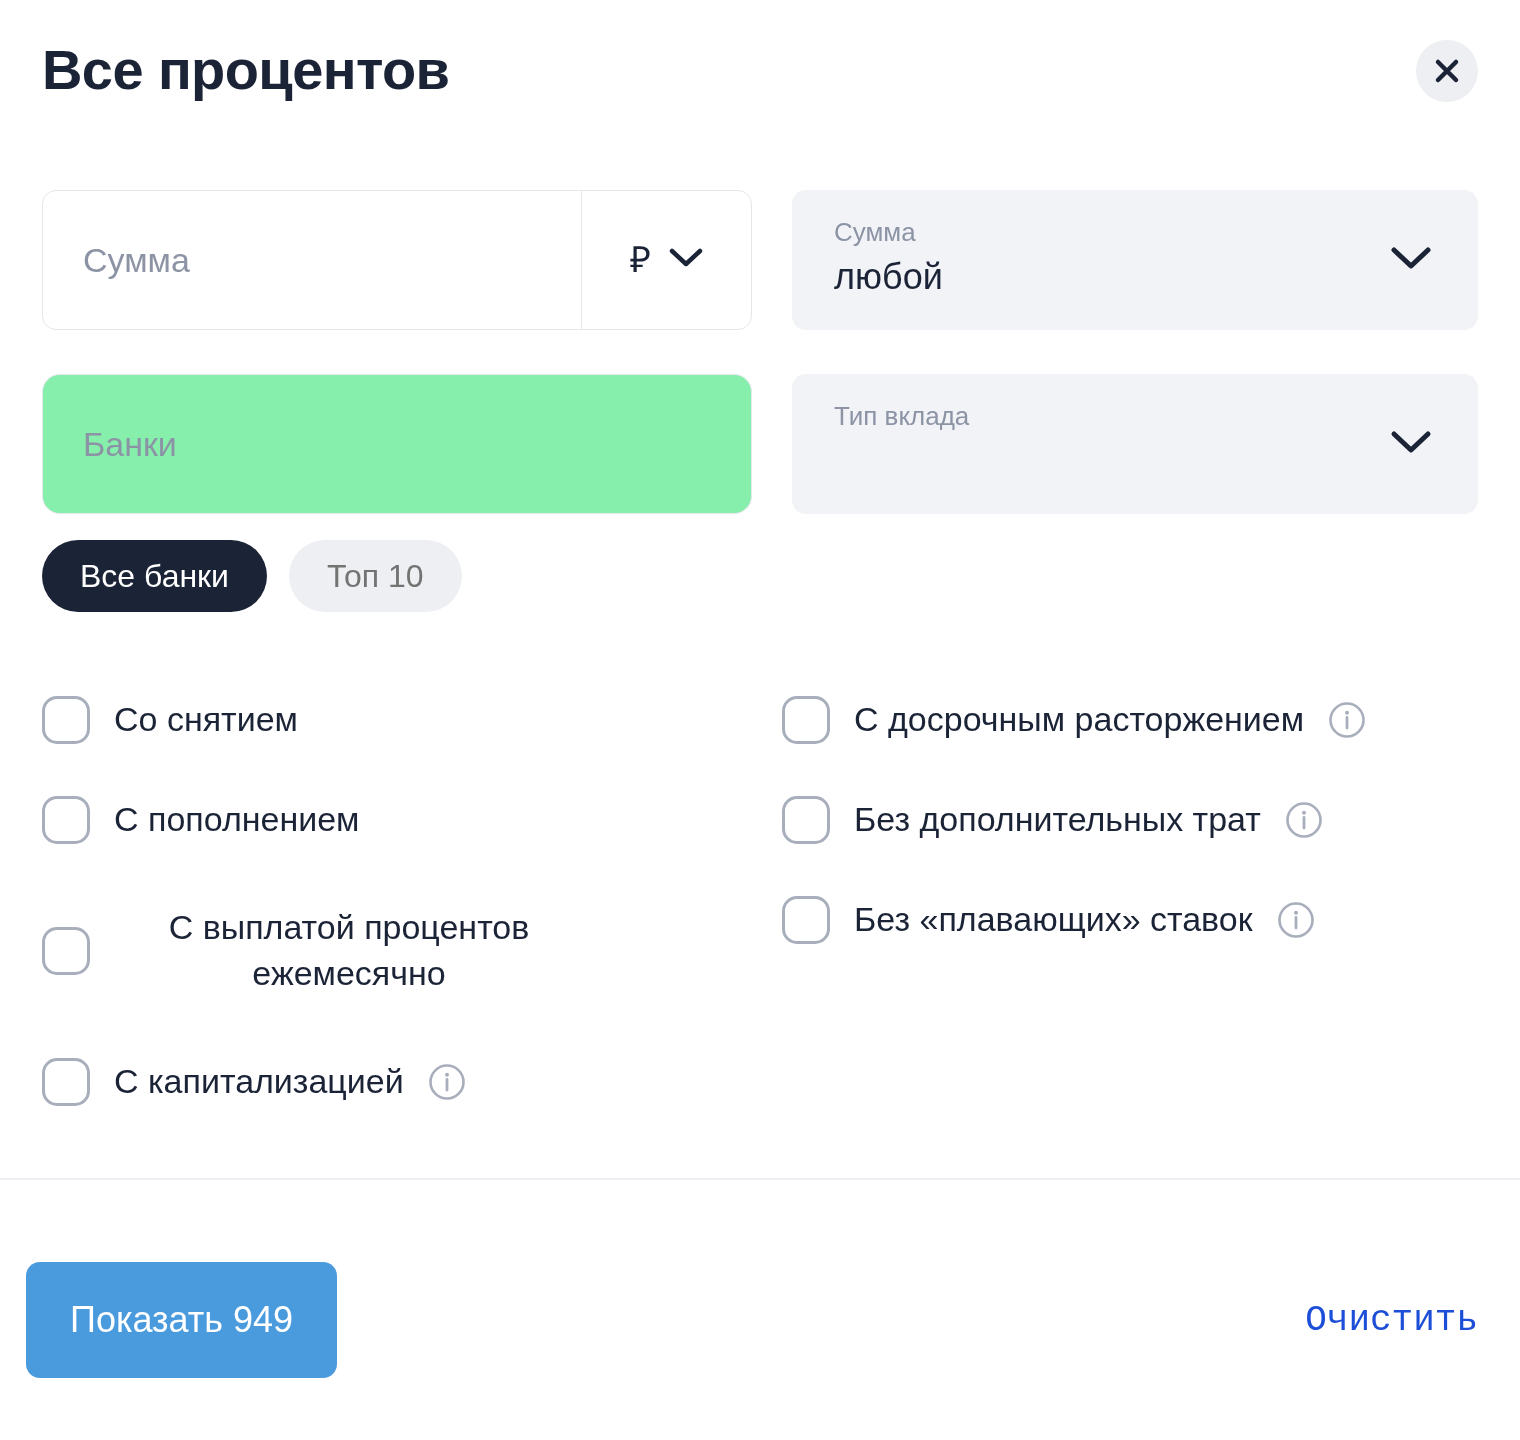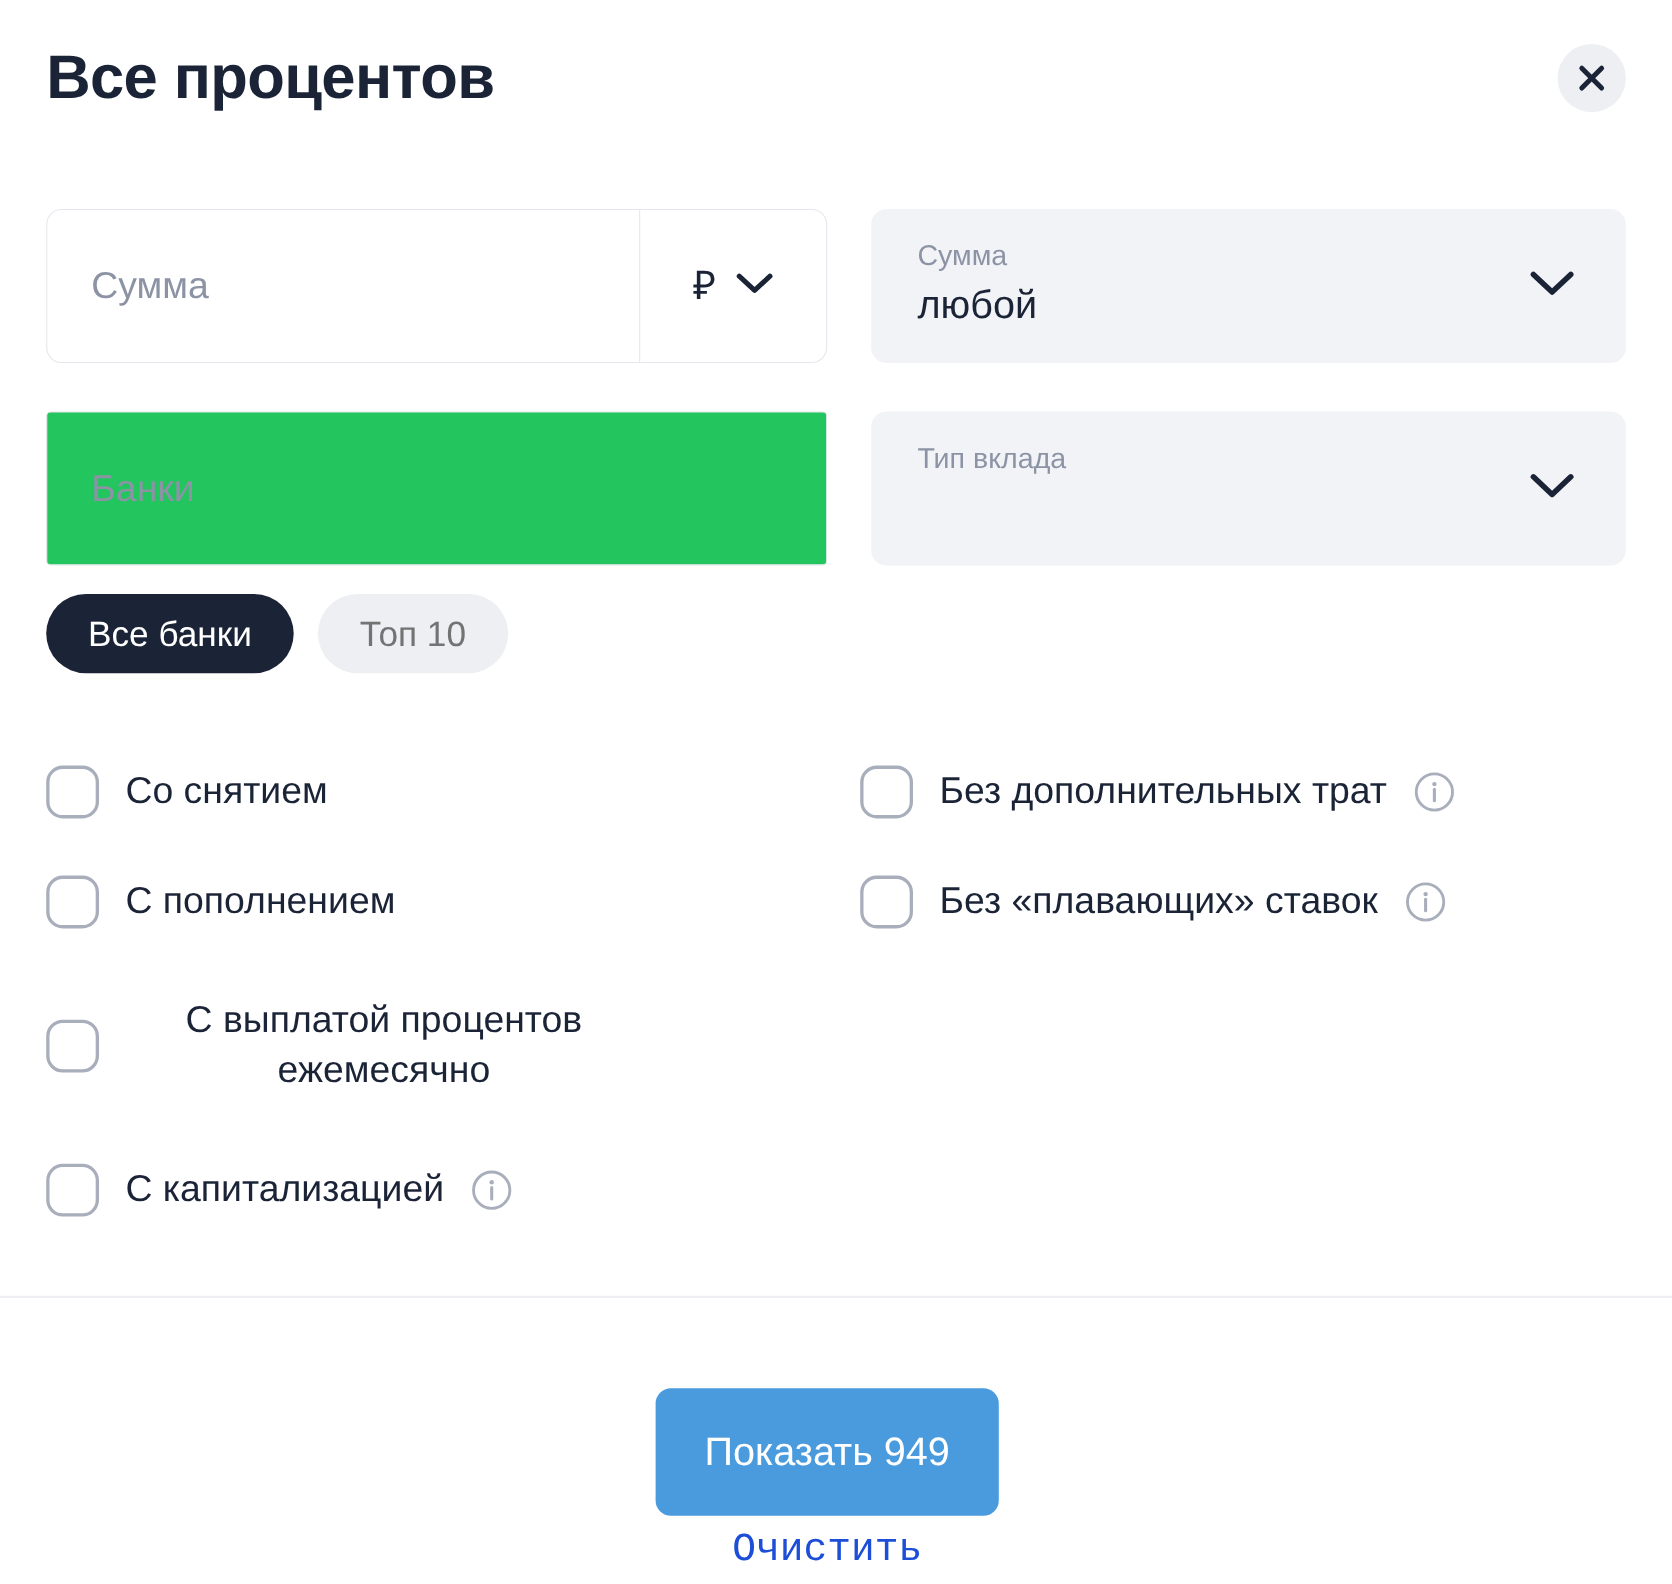--- a/index.html
+++ b/index.html
@@ -96,22 +96,22 @@
     font-size: 36px;
     font-weight: 400;
     color: #1b2336;
     line-height: 1;
   }
 
   
   .banks-field {
     height: 140px;
     border: 1.6px solid #e4e7ec;
-    border-radius: 4px;
-    background: #22c55e;
+    border-radius: 18px;
+    background: #86efac;
     display: flex;
     align-items: center;
   }
   .banks-input {
     width: 100%;
     border: none;
     outline: none;
     background: transparent;
     font-family: "Liberation Sans", sans-serif;
     font-size: 34px;
@@ -215,21 +215,20 @@
     background: #edeff2;
   }
   .footer {
     position: absolute;
     left: 26px;
     right: 42px;
     top: 1262px;
     display: flex;
     align-items: center;
     justify-content: space-between;
-    flex-direction: column;
   }
   .show-button {
     background: #4a9bdd;
     color: #ffffff;
     border: none;
     border-radius: 14px;
     font-family: "Liberation Sans", sans-serif;
     font-size: 36px;
     padding: 0 44px;
     height: 116px;
@@ -333,20 +332,31 @@
             <circle cx="19" cy="11.8" r="2" fill="#a8aebb"></circle>
             <path d="M19 16.5 L19 27" stroke="#a8aebb" stroke-width="2.8" stroke-linecap="round"></path>
           </svg>
         </span>
       </label>
 
     </div>
 
     <div class="checkbox-col">
 
+      <label class="checkbox-row">
+        <span class="checkbox-box"></span>
+        <span class="checkbox-label">С досрочным расторжением</span>
+        <span class="info-icon">
+          <svg width="38" height="38" viewBox="0 0 38 38" aria-hidden="true">
+            <circle cx="19" cy="19" r="16.5" fill="none" stroke="#a8aebb" stroke-width="2.6"></circle>
+            <circle cx="19" cy="11.8" r="2" fill="#a8aebb"></circle>
+            <path d="M19 16.5 L19 27" stroke="#a8aebb" stroke-width="2.8" stroke-linecap="round"></path>
+          </svg>
+        </span>
+      </label>
 
       <label class="checkbox-row">
         <span class="checkbox-box"></span>
         <span class="checkbox-label">Без дополнительных трат</span>
         <span class="info-icon">
           <svg width="38" height="38" viewBox="0 0 38 38" aria-hidden="true">
             <circle cx="19" cy="19" r="16.5" fill="none" stroke="#a8aebb" stroke-width="2.6"></circle>
             <circle cx="19" cy="11.8" r="2" fill="#a8aebb"></circle>
             <path d="M19 16.5 L19 27" stroke="#a8aebb" stroke-width="2.8" stroke-linecap="round"></path>
           </svg>

